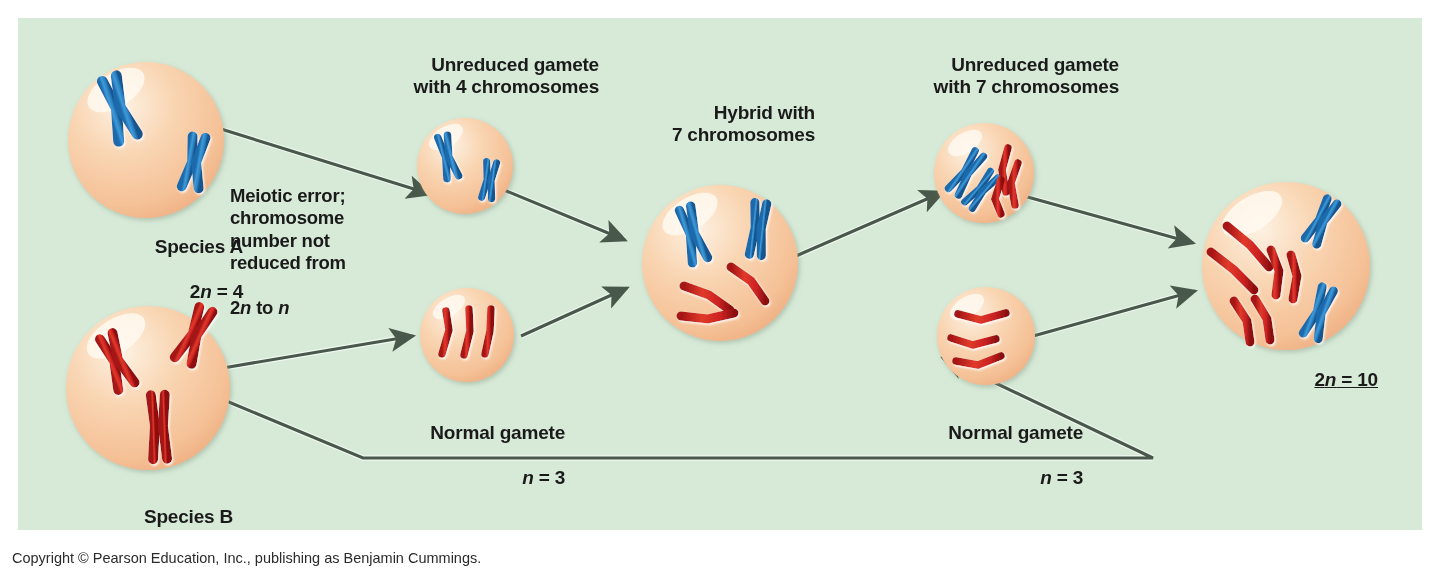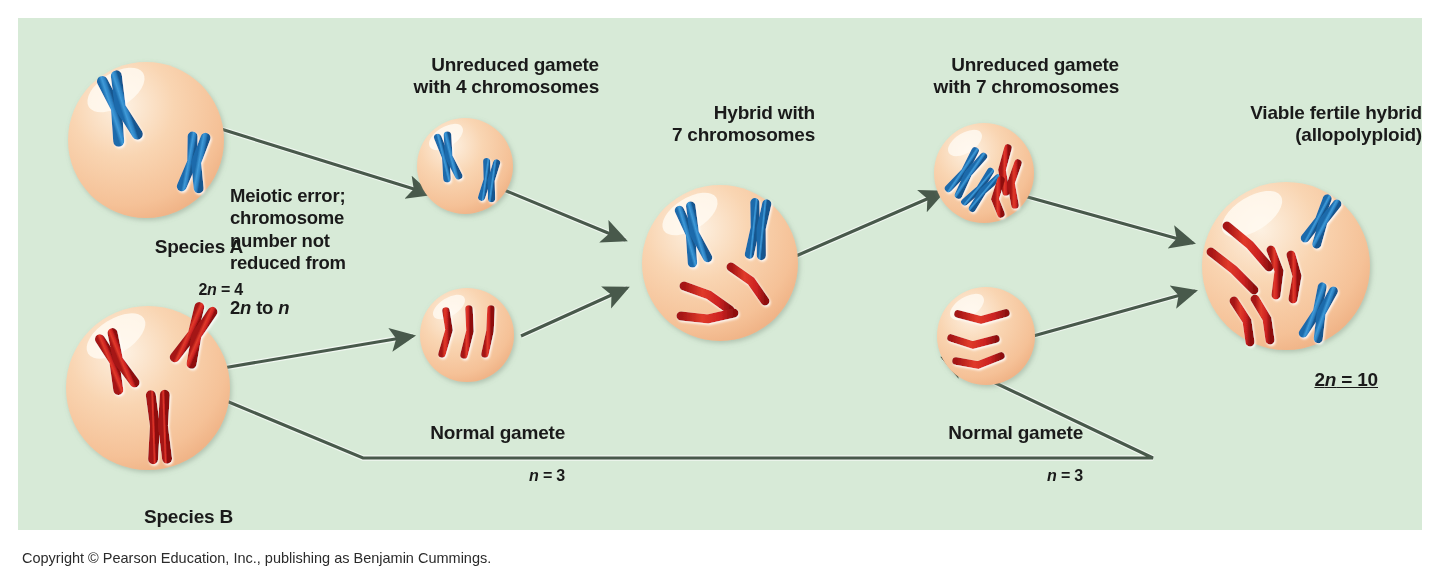--- a/index.html
+++ b/index.html
@@ -25,27 +25,27 @@
     font-size:19px;
     line-height:1.18;
     text-align:right;
     white-space:pre-line;
     letter-spacing:-0.2px;
   }
   .label.left-align{text-align:left;}
   .label .it{font-style:italic;font-weight:bold;}
   .copyright{
     position:absolute;
-    left:22px; top:550px;
+    left:12px; top:550px;
     font-size:14.5px;
     color:#2b2b2b;
     font-family:"Liberation Sans", sans-serif;
     white-space:nowrap;
   }
-  .sublabel{font-size:16px;font-weight:bold;}
+  .sublabel{font-size:19px;font-weight:bold;}
 </style>
 </head>
 <body>
 
 <div id="figure">
 
   <svg id="svg-layer" viewBox="0 0 1404 512">
     <defs>
       <radialGradient id="cellGrad" cx="35%" cy="28%" r="78%">
         <stop offset="0%" stop-color="#fdf1e2"></stop>
@@ -253,22 +253,20 @@
 
   <div class="label" style="left:315px; top:36px; width:266px;">Unreduced gamete
 with 4 chromosomes</div>
 
   <div class="label" style="left:617px; top:84px; width:180px;">Hybrid with
 7 chromosomes</div>
 
   <div class="label" style="left:835px; top:36px; width:266px;">Unreduced gamete
 with 7 chromosomes</div>
 
-  <div class="label" style="left:1138px; top:84px; width:266px;">Viable fertile hybrid
-(allopolyploid)</div>
 
   <div class="label" style="left:1180px; top:329px; width:180px;text-decoration:underline;">
     <span>2</span><span class="it">n</span><span> = 10</span>
   </div>
 
   <div class="label" style="left:352px; top:382px; width:195px;">
     <div>Normal gamete</div>
     <div class="sublabel"><span class="it">n</span><span> = 3</span></div>
   </div>
 

